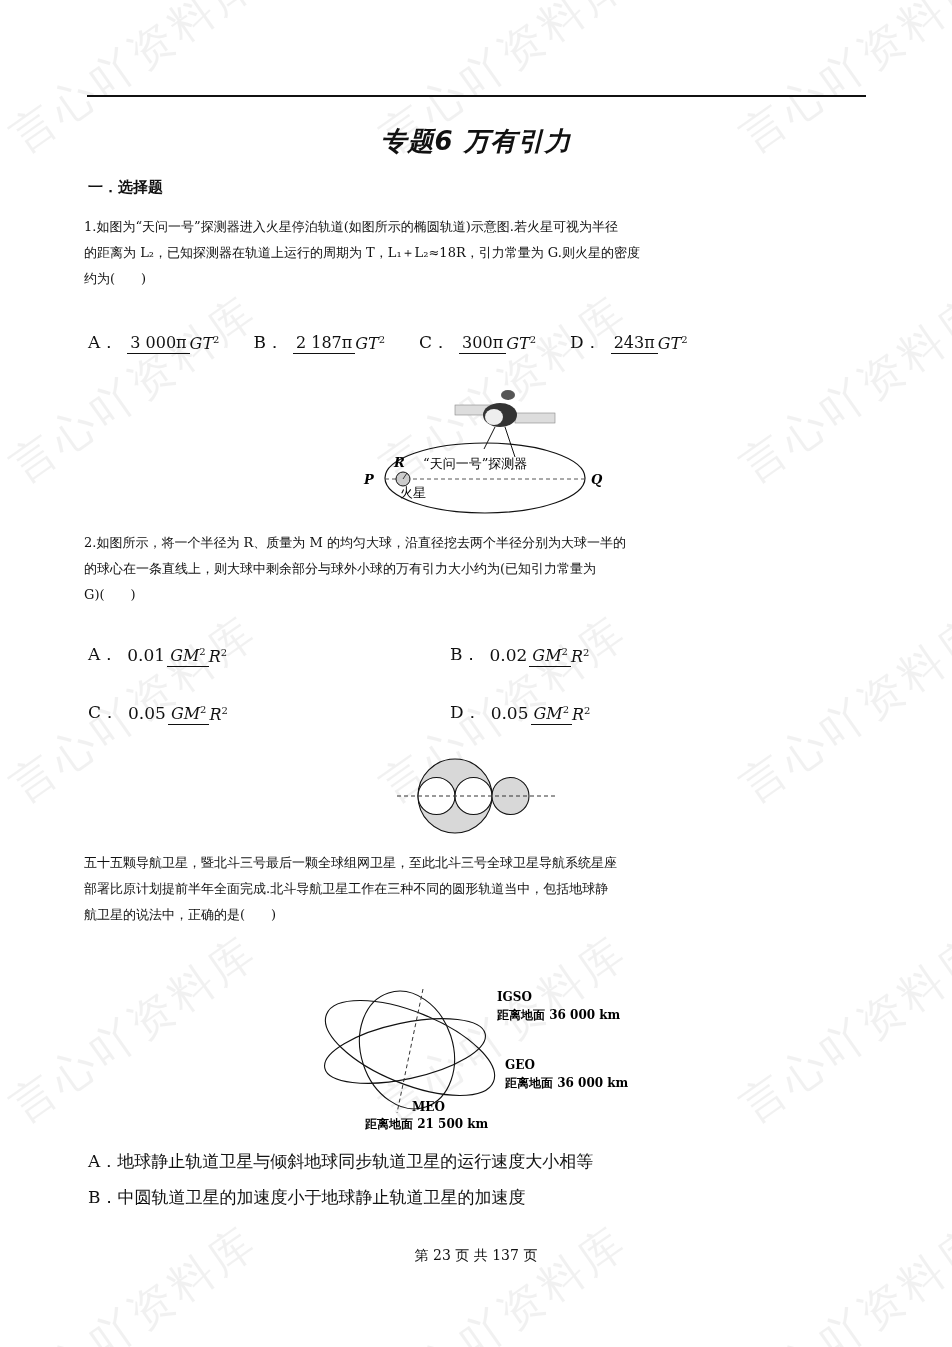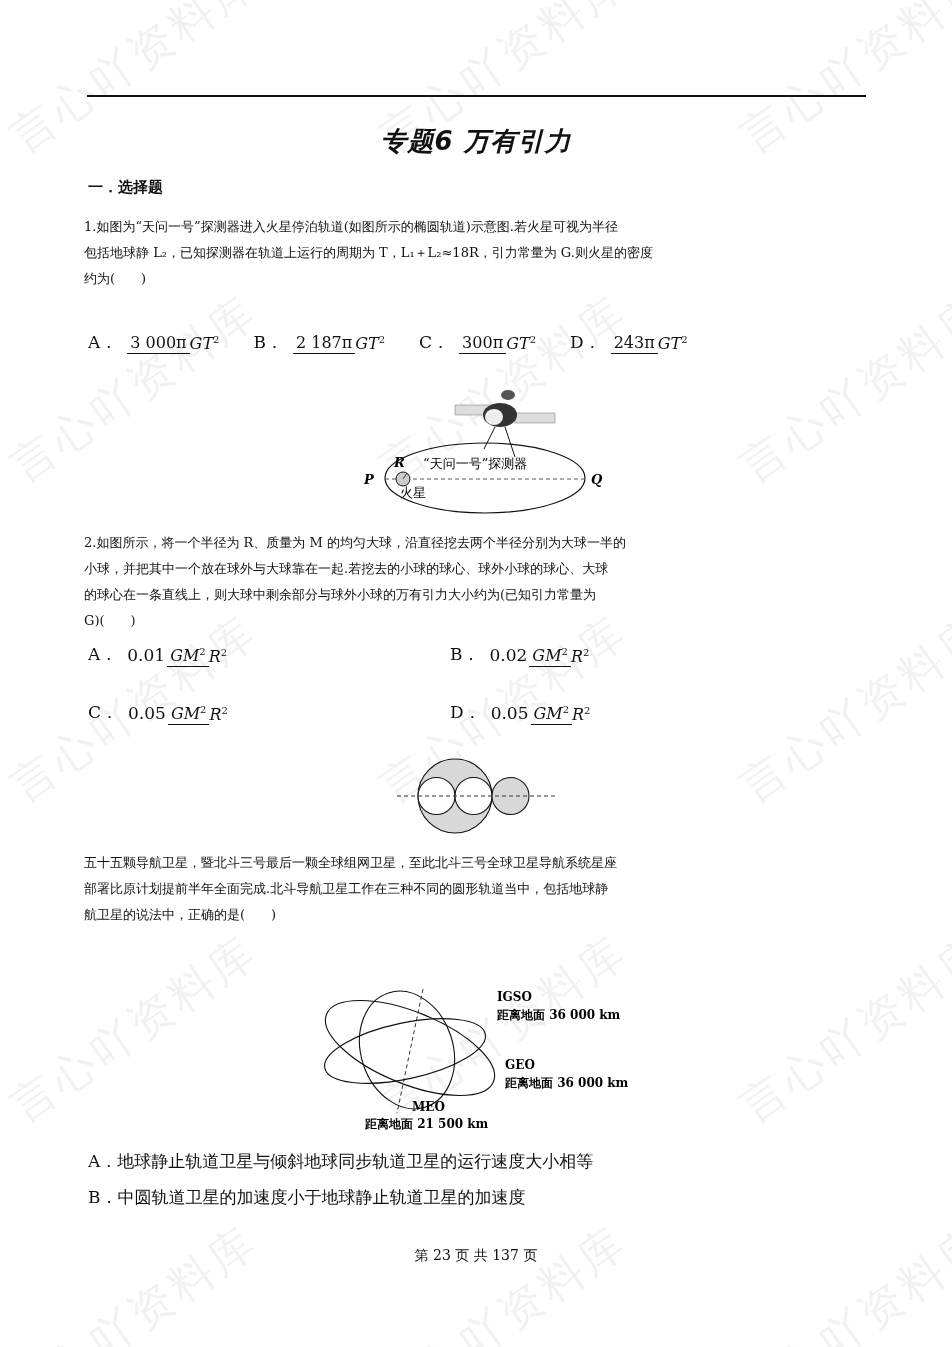--- a/index.html
+++ b/index.html
@@ -48,21 +48,21 @@
   <div class="wm" style="left:720px;top:1290px;">言心吖资料库</div>
 </div>
 
 <div class="content">
   <div class="topline"></div>
   <div class="title">专题6  万有引力</div>
   <div class="section">一．选择题</div>
 
   <div class="para" style="top:214px;">
     <div>1.如图为“天问一号”探测器进入火星停泊轨道(如图所示的椭圆轨道)示意图.若火星可视为半径</div>
-    <div>包括地球静 L₂，已知探测器在轨道上运行的周期为 T，L₁＋L₂≈18R，引力常量为 G.则火星的密度</div>
+    <div>的距离为 L₂，已知探测器在轨道上运行的周期为 T，L₁＋L₂≈18R，引力常量为 G.则火星的密度</div>
     <div>约为(　　)</div>
   </div>
 
   <div class="opts-row" style="top:330px;">
     <div class="opt">
       <span class="opt-letter">A．</span>
       <span class="frac">
         <span class="num">3 000π</span>
         <span class="den"><span>GT</span><sup>2</sup></span>
       </span>
@@ -107,21 +107,20 @@
     <line x1="43" y1="94" x2="47" y2="88" stroke="#111" stroke-width="0.8"></line>
     <text x="34" y="82" font-size="13" font-style="italic" font-weight="bold">R</text>
     <text x="63" y="83" font-size="13">“天问一号”探测器</text>
     <text x="4" y="99" font-size="13" font-style="italic" font-weight="bold">P</text>
     <text x="231" y="99" font-size="13" font-style="italic" font-weight="bold">Q</text>
     <text x="40" y="112" font-size="13">火星</text>
   </svg>
 
   <div class="para" style="top:530px;">
     <div>2.如图所示，将一个半径为 R、质量为 M 的均匀大球，沿直径挖去两个半径分别为大球一半的</div>
-    <div>小球，并把其中一个放在球外与大球靠在一起.若挖去的小球的球心、球外小球的球心、大球</div>
     <div>的球心在一条直线上，则大球中剩余部分与球外小球的万有引力大小约为(已知引力常量为</div>
     <div>G)(　　)</div>
   </div>
 
   <div class="opt2" style="left:88px;top:642px;">
     <span class="opt-letter">A．</span>
     <span class="coef">0.01</span>
     <span class="frac">
       <span class="num" style="font-style:italic"><span>GM</span><sup>2</sup></span>
       <span class="den"><span>R</span><sup>2</sup></span>

